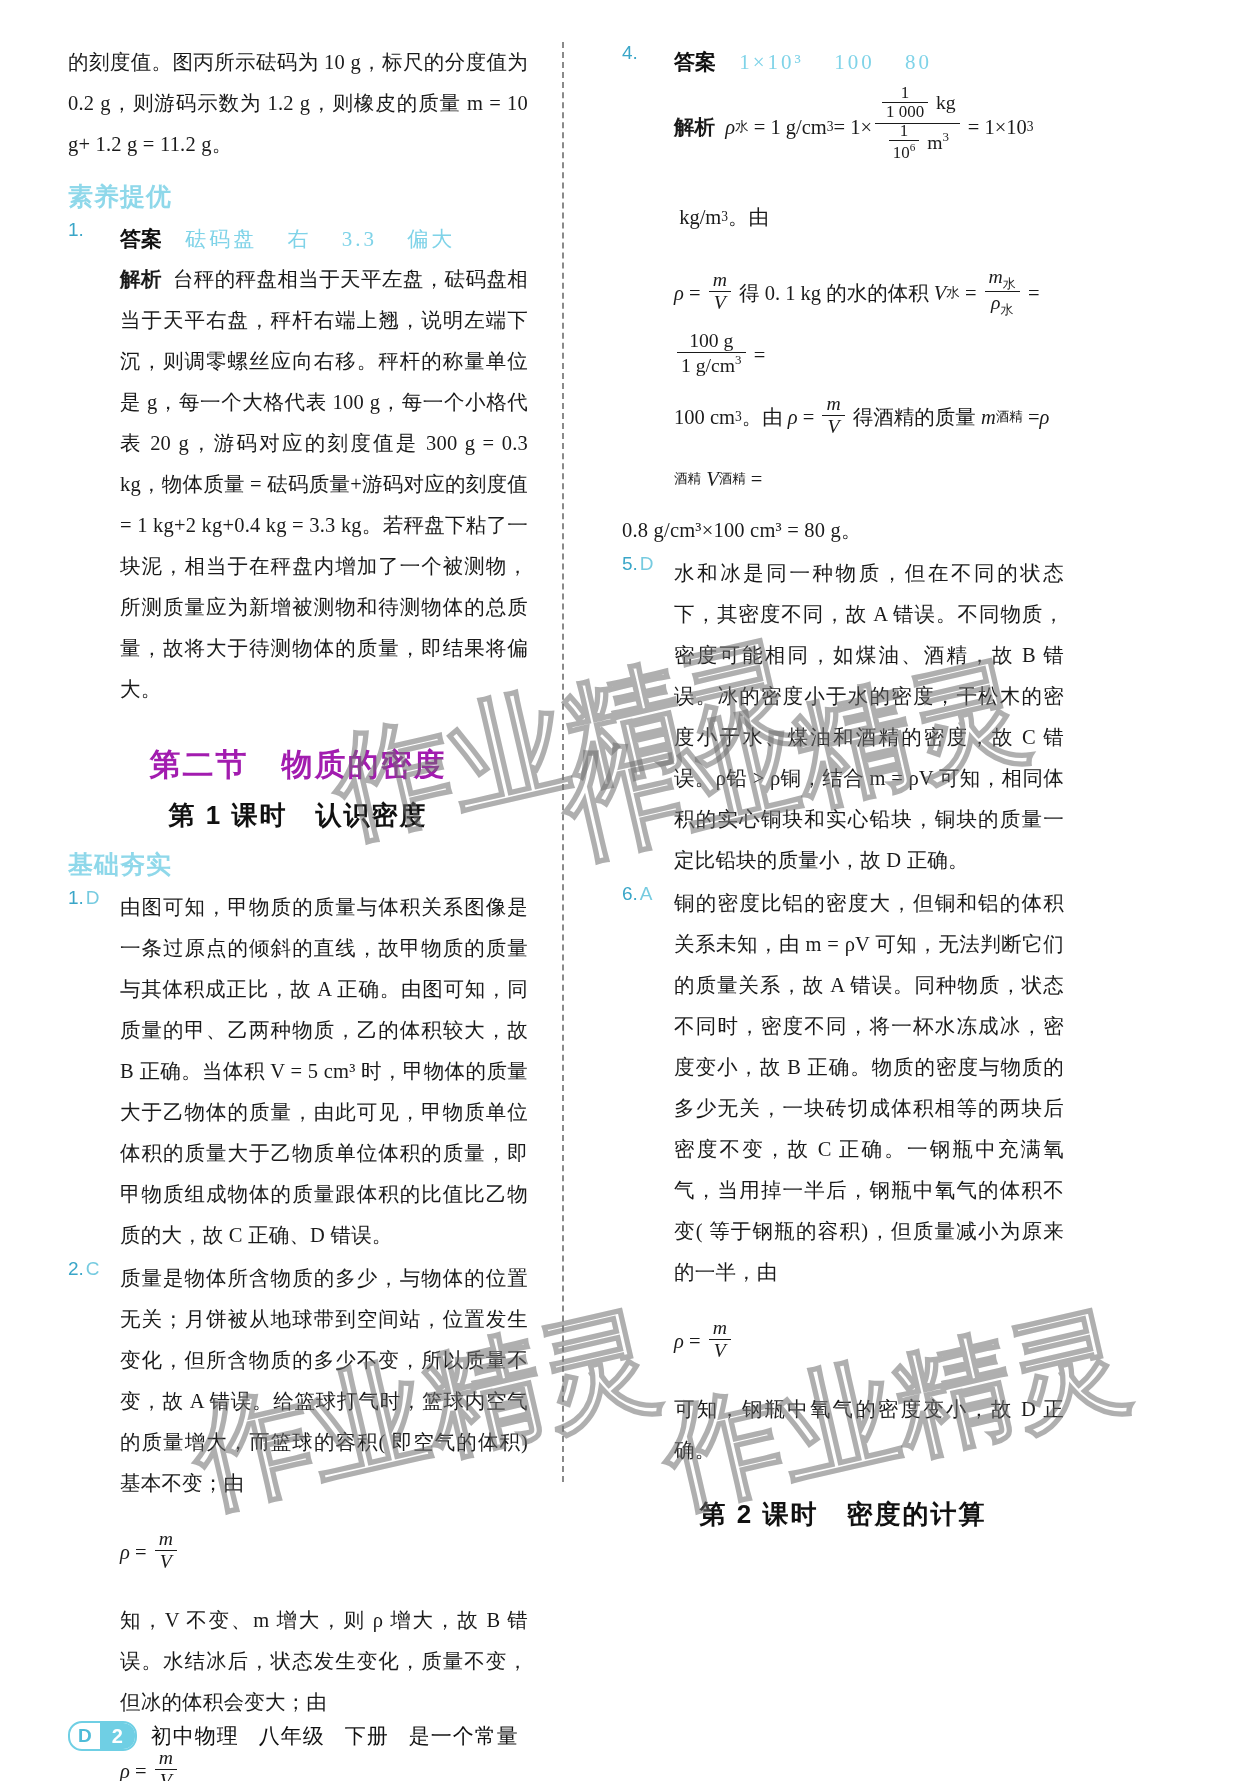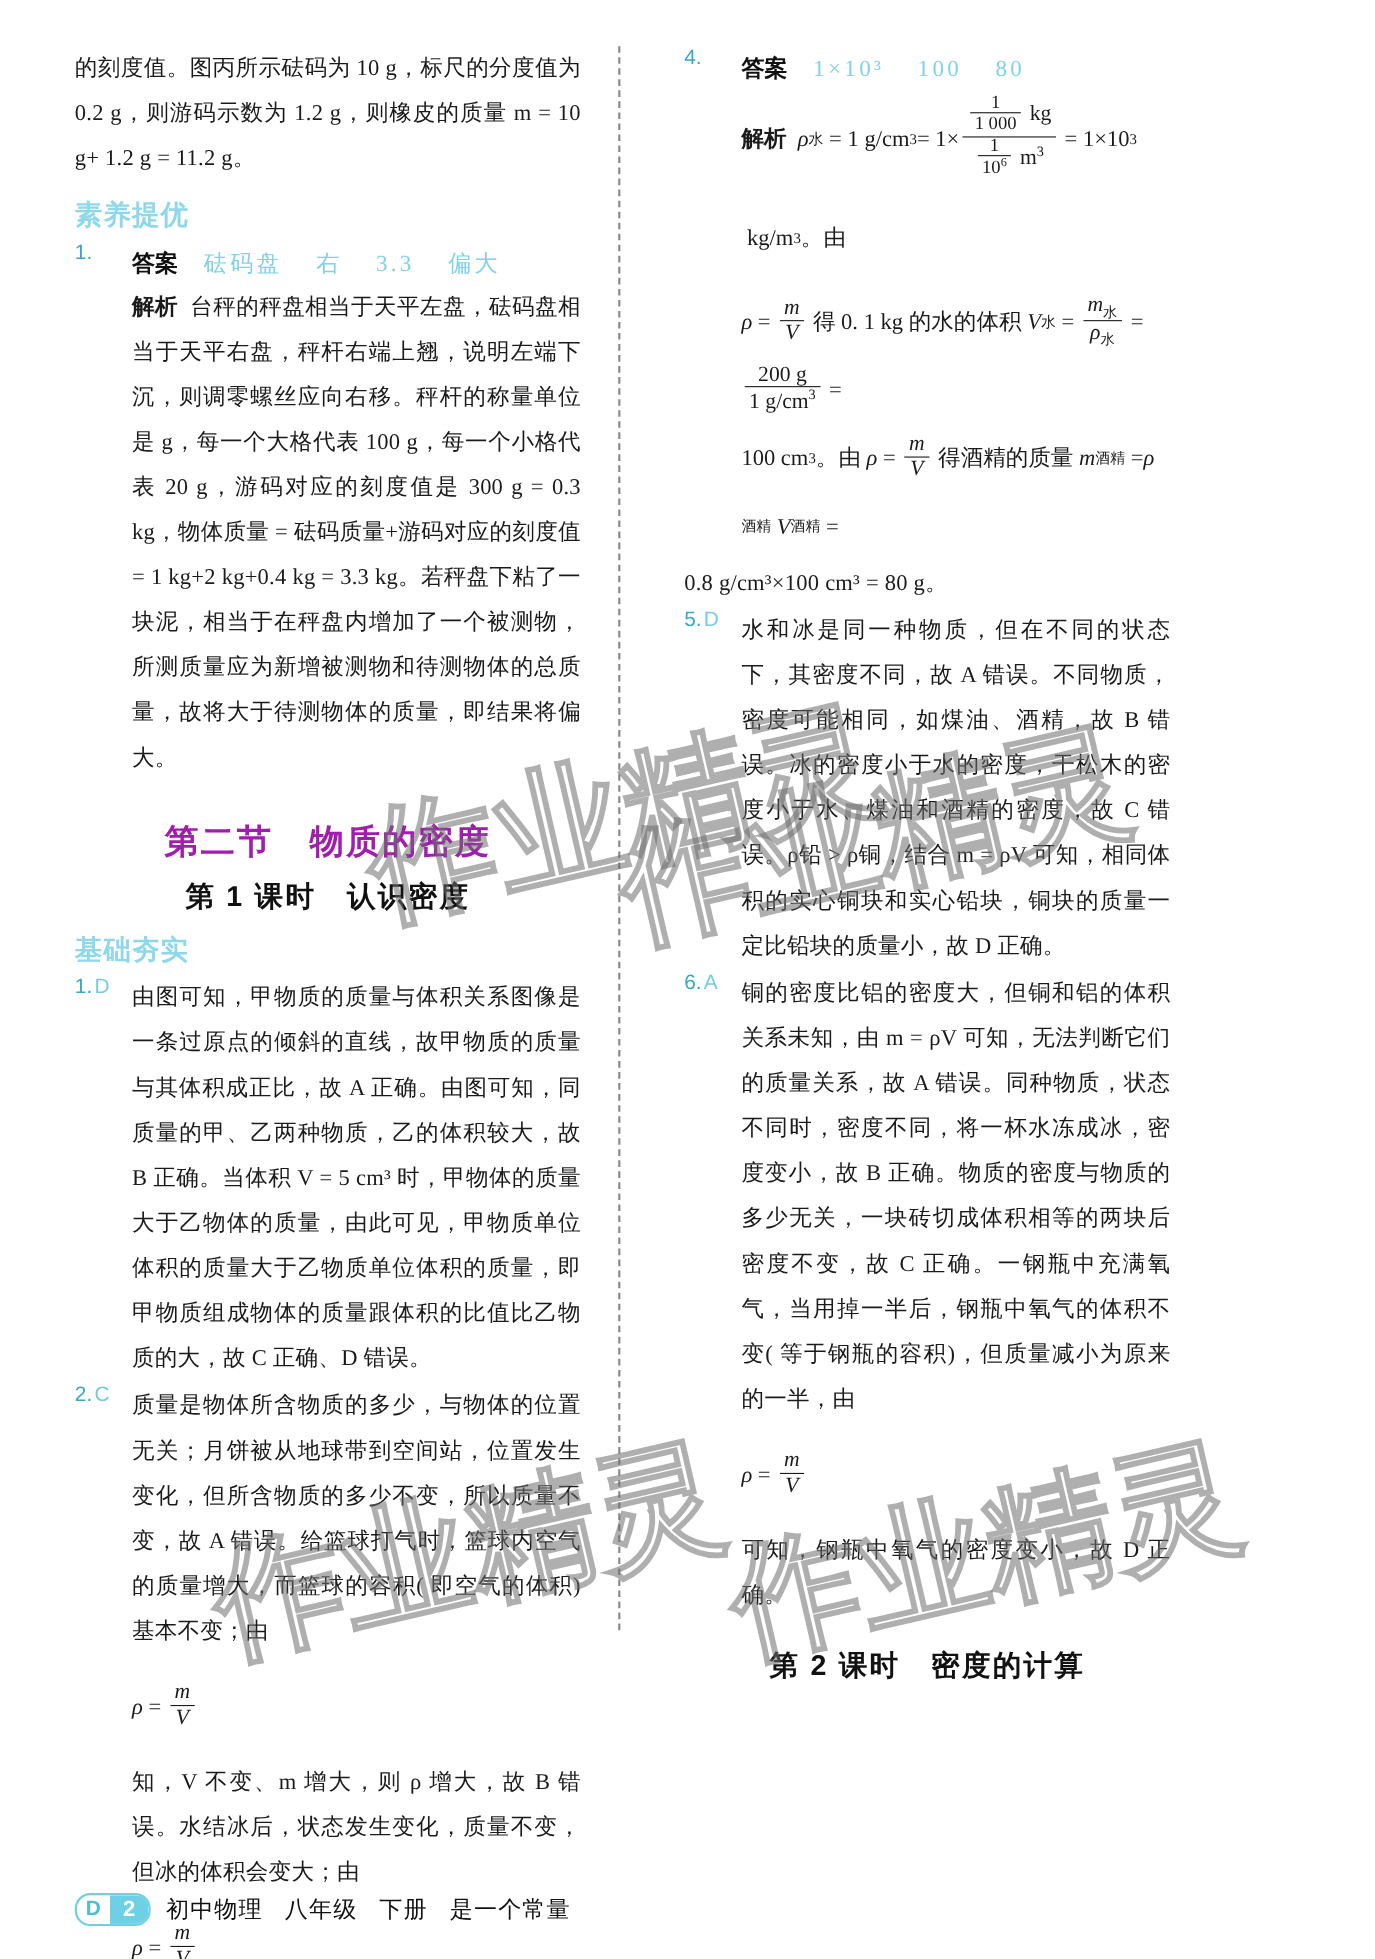--- a/index.html
+++ b/index.html
@@ -245,21 +245,21 @@
         </div>
 
         <div class="eqline tall">
           <span class="mi">ρ</span>&nbsp;=&nbsp;<span class="frac">
               <span class="n mi">m</span>
               <span class="d mi">V</span>
             </span>&nbsp;得 0. 1 kg 的水的体积&nbsp;<span class="mi">V</span><span class="sub">水</span>&nbsp;=&nbsp;<span class="frac">
               <span class="n"><span class="mi">m</span><span class="sub">水</span></span>
               <span class="d"><span class="mi">ρ</span><span class="sub">水</span></span>
             </span>&nbsp;=&nbsp;<span class="frac">
-              <span class="n">200 g</span>
+              <span class="n">100 g</span>
               <span class="d">1 g/cm<span class="sup">3</span></span>
             </span>&nbsp;=
         </div>
 
         <div class="eqline tall">
           100 cm<span class="sup">3</span>。由&nbsp;<span class="mi">ρ</span>&nbsp;=&nbsp;<span class="frac">
               <span class="n mi">m</span>
               <span class="d mi">V</span>
             </span>&nbsp;得酒精的质量&nbsp;<span class="mi">m</span><span class="sub">酒精</span>&nbsp;=<span class="mi">ρ</span><span class="sub">酒精</span>&nbsp;<span class="mi">V</span><span class="sub">酒精</span>&nbsp;=
         </div>

